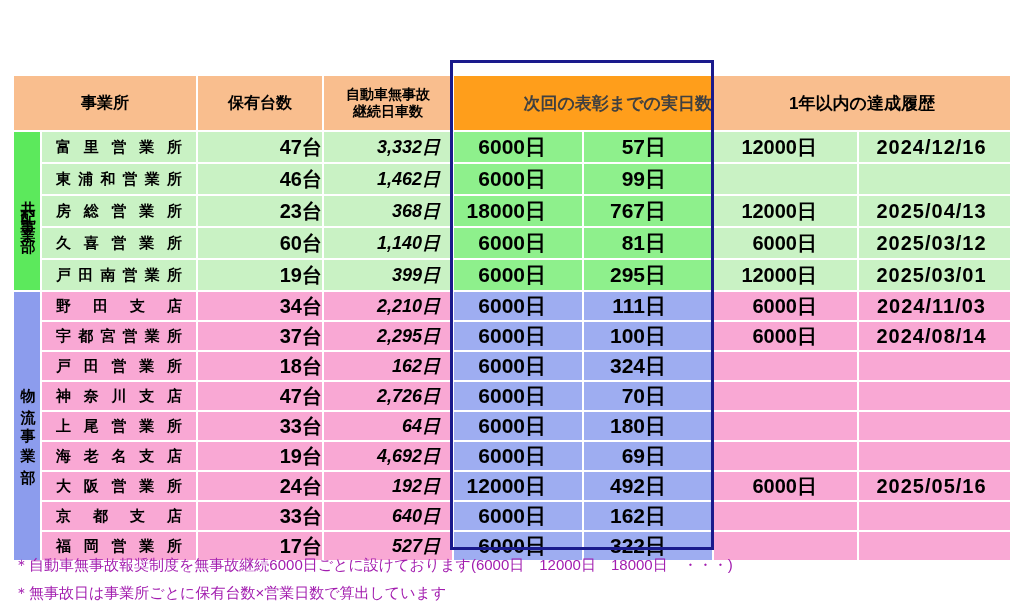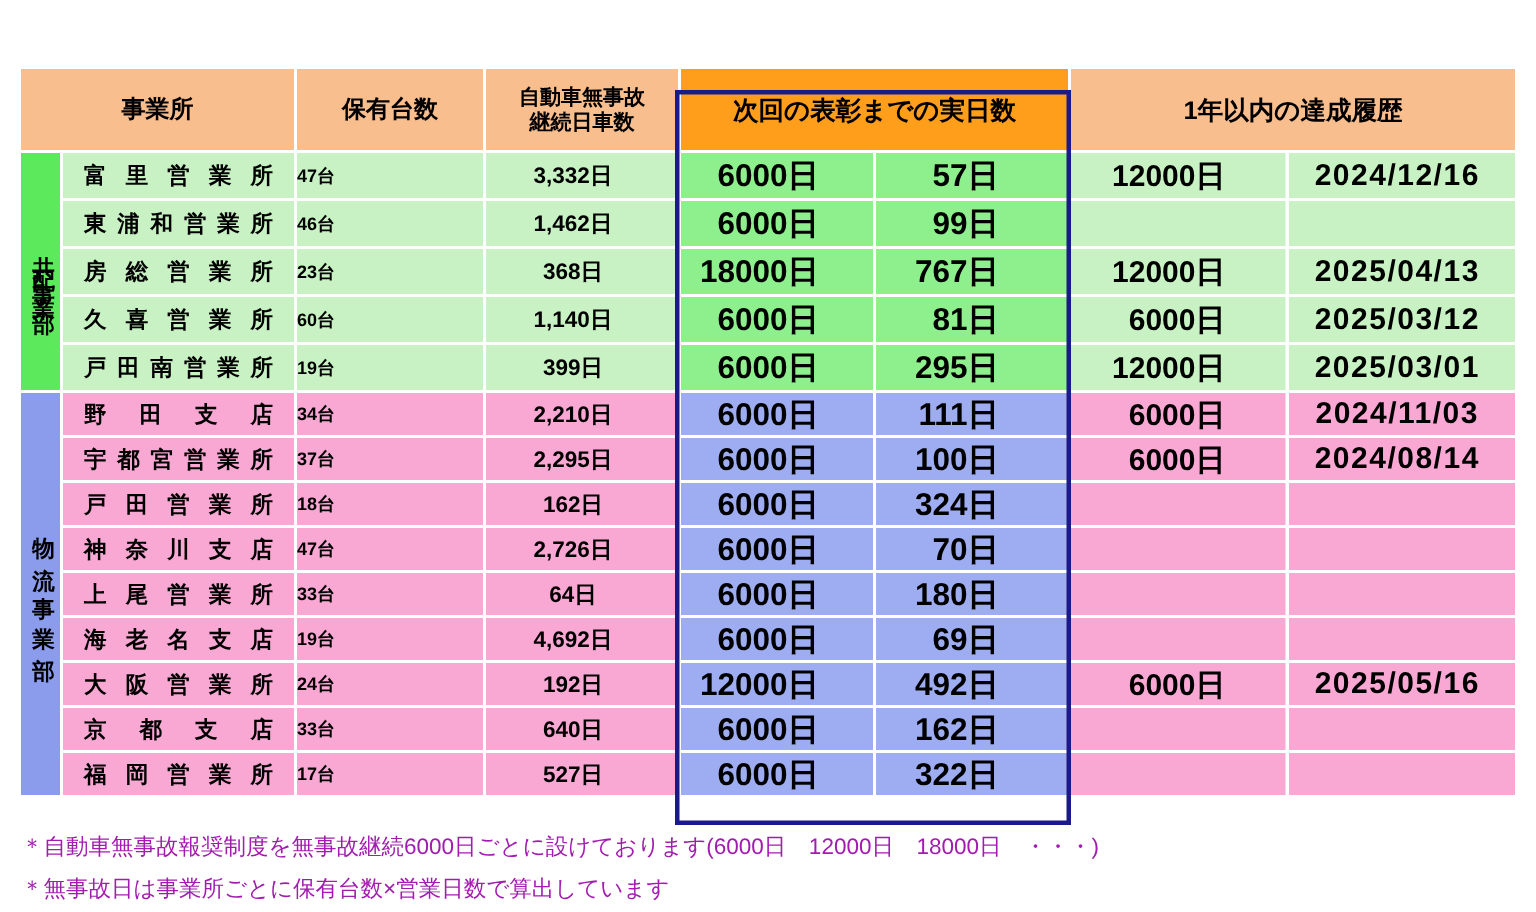--- a/index.html
+++ b/index.html
@@ -4,49 +4,49 @@
 <style>
   html,body{margin:0;padding:0;background:#fff;}
   .canvas{position:relative;width:1024px;height:608px;background:#ffffff;overflow:hidden;
           font-family:"Liberation Sans","DejaVu Sans",sans-serif;color:#000;}
 
   
   .badge{position:absolute;left:30px;top:13px;width:166px;height:27px;background:#5bc9f2;
          display:flex;align-items:center;justify-content:center;font-size:15px;font-weight:bold;}
 
   
-  .tblwrap{position:absolute;left:12px;top:44px;}
+  .tblwrap{position:absolute;left:12px;top:74px;}
   table{border-collapse:collapse;table-layout:fixed;width:998px;}
   td,th{border:2px solid #ffffff;padding:0;overflow:hidden;white-space:nowrap;}
   tr.hdr{height:56px;}
   tr.grow{height:32px;}
   tr.brow{height:30px;}
 
   .h-orange{background:#f9be8e;text-align:center;vertical-align:middle;font-weight:bold;font-size:16px;}
   .h-small{font-size:14px;line-height:17px;}
-  .h-vivid{background:#ff9e1b;color:#000000;text-align:center;vertical-align:middle;font-weight:bold;font-size:17px;}
+  .h-vivid{background:#ff9e1b;color:#404040;text-align:right;vertical-align:middle;font-weight:bold;font-size:17px;}
   .h-hist{font-size:17px;}
 
   .g-label{background:#5ce95c;}
   .g-pale{background:#c9f2c4;}
   .g-bright{background:#8ef08c;}
   .b-label{background:#8c9ced;}
   .b-pale{background:#f9a8d4;}
   .b-bright{background:#9eadf1;}
 
   td.lbl{text-align:center;vertical-align:middle;}
   .vlabel{writing-mode:vertical-rl;text-orientation:upright;margin:0 auto;
           font-size:15px;font-weight:bold;line-height:28px;}
   .g-label .vlabel{letter-spacing:9px;}
   .b-label .vlabel{letter-spacing:20px;}
 
   td{font-weight:bold;vertical-align:middle;}
   .jname{text-align:justify;text-align-last:justify;padding:0 14px;font-size:15px;}
-  .c-fleet{text-align:left;font-size:12px;}
-  .c-days{text-align:center;padding-right:12px;font-size:15px;}
+  .c-fleet{text-align:right;font-size:20px;}
+  .c-days{text-align:right;padding-right:12px;font-size:18px;font-style:italic;}
   .c-nt{text-align:right;padding-right:36px;font-size:21px;}
   .c-nd{text-align:right;padding-right:46px;font-size:21px;margin-top:17px;}
   .c-ht{text-align:right;padding-right:40px;font-size:20px;}
   .c-hd{text-align:center;padding-right:6px;font-size:20px;letter-spacing:1px;}
 
   
   .next-outline{position:absolute;left:450px;top:60px;width:264px;height:490px;
                 border:3px solid #1a1a8c;box-sizing:border-box;pointer-events:none;}
 
   .footnotes{position:absolute;left:14px;top:551px;font-size:15px;line-height:28px;color:#a21caf;}

